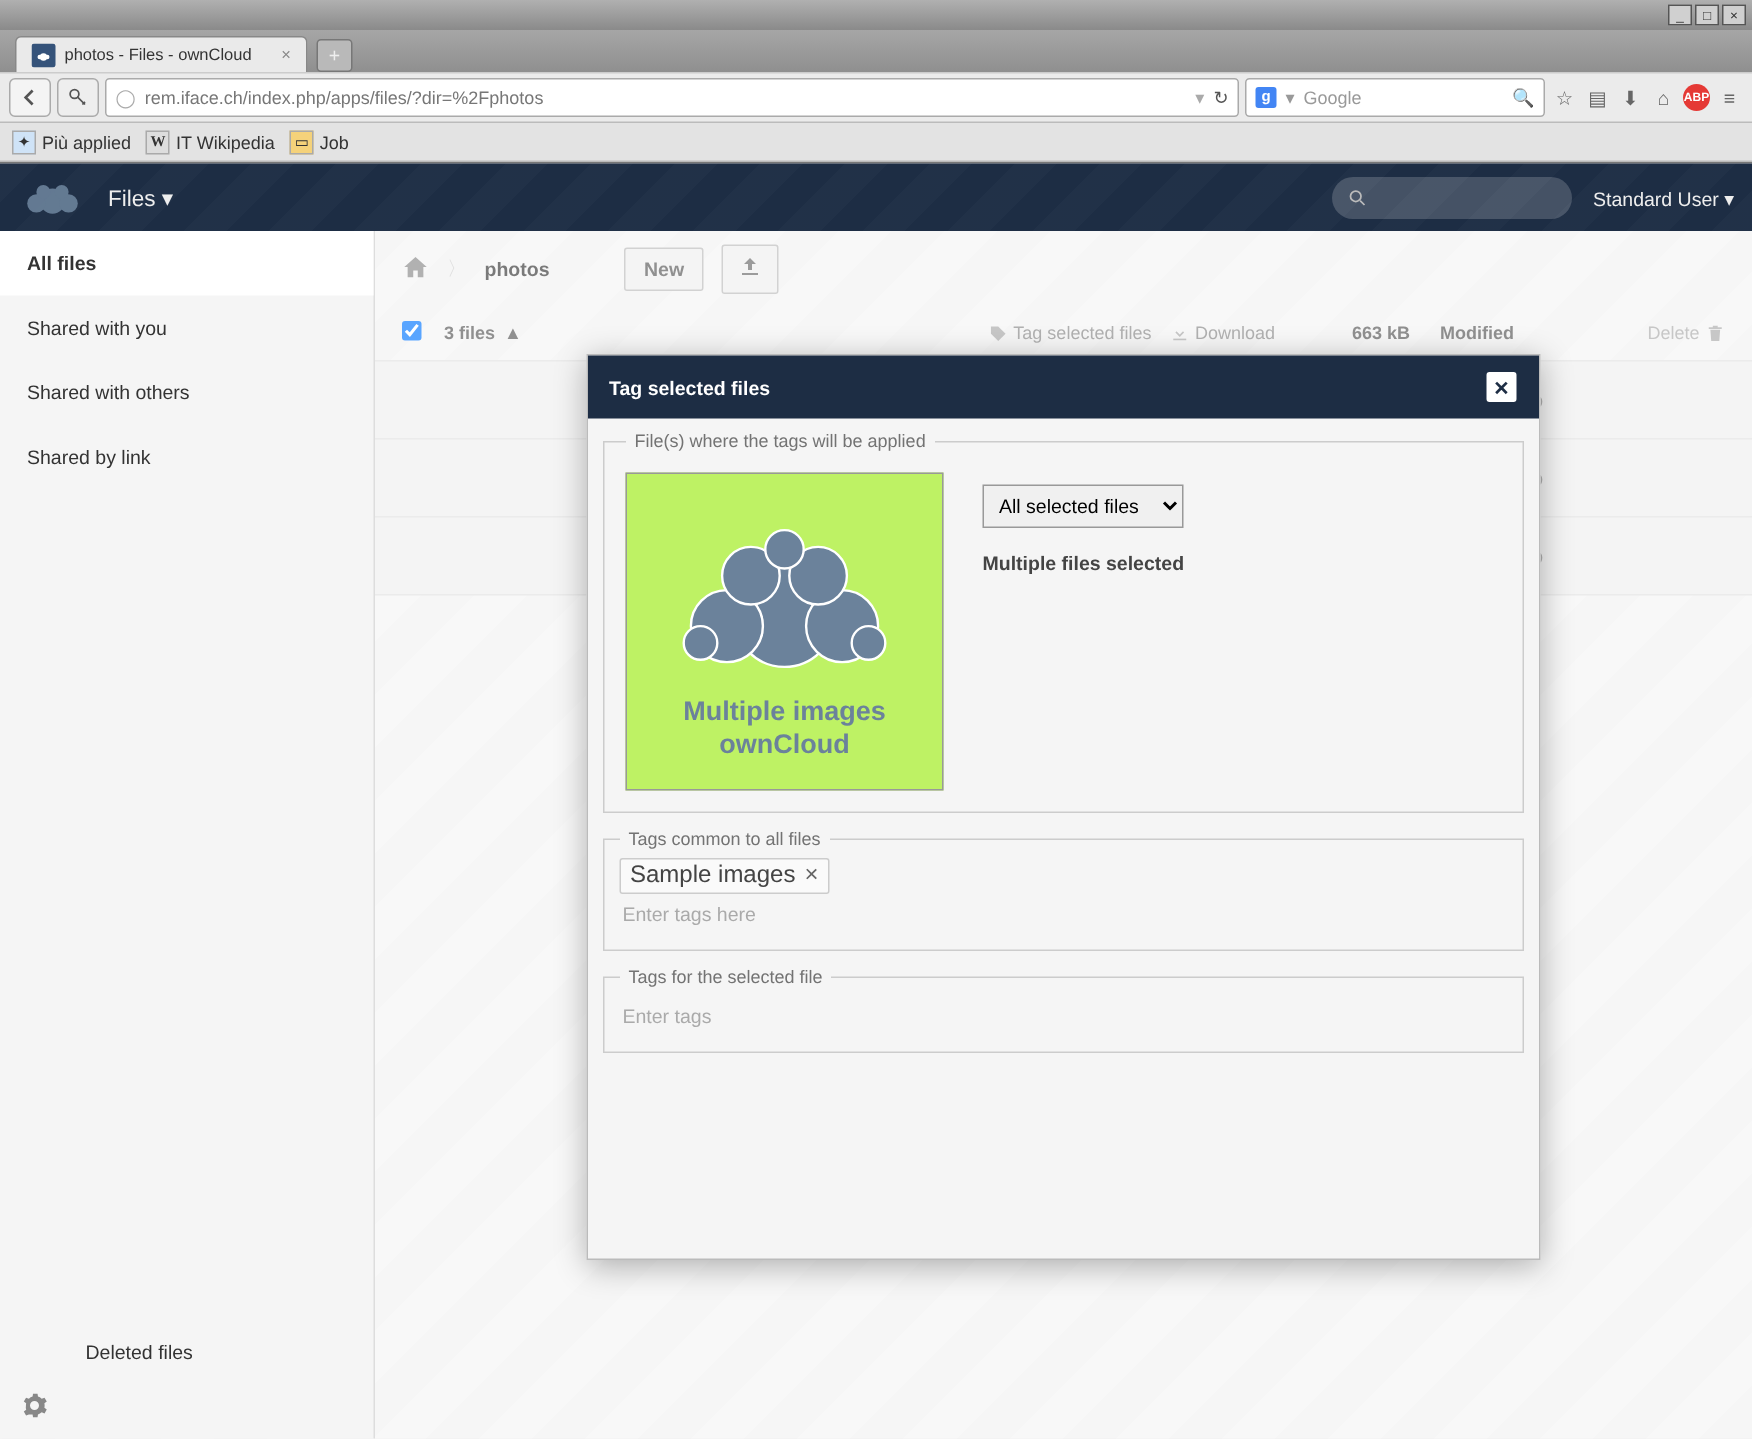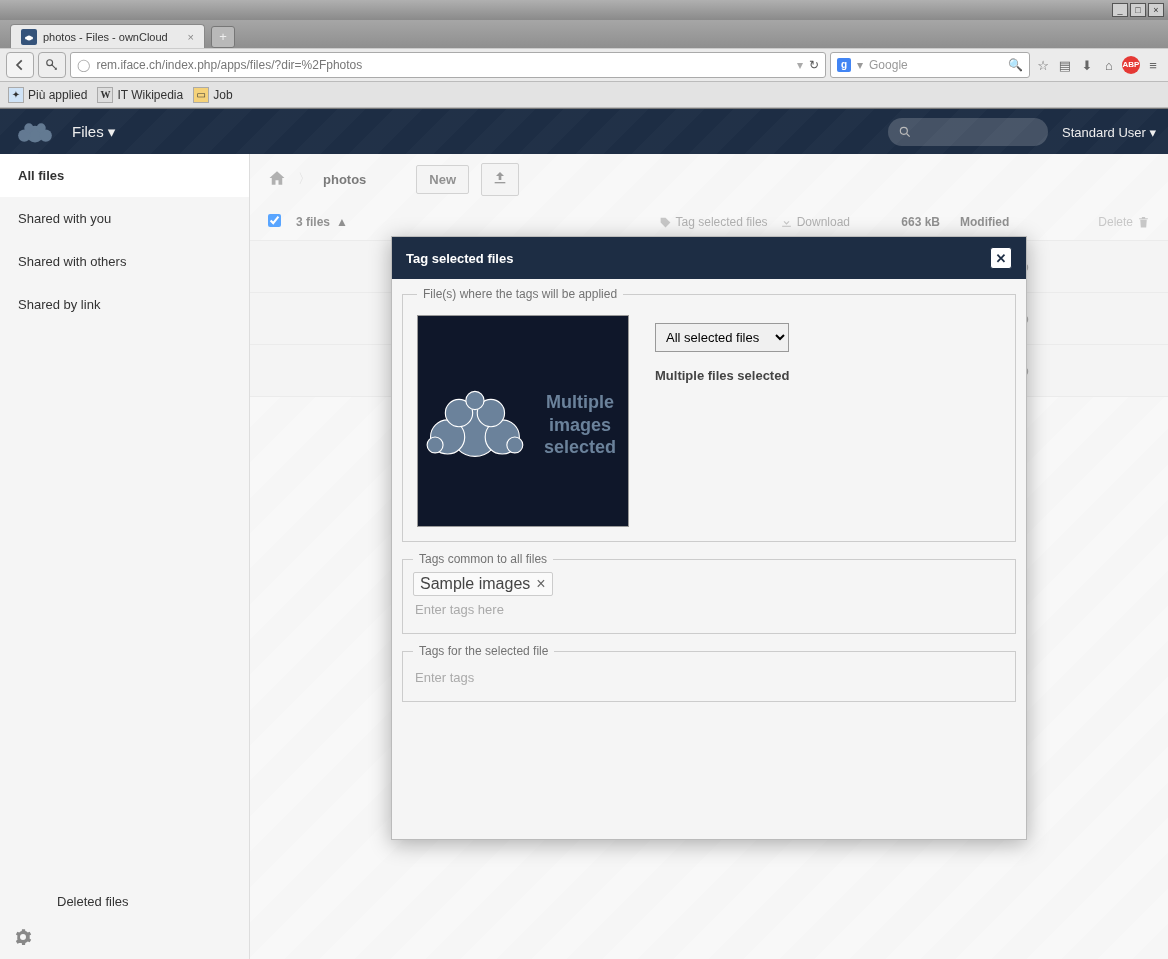--- a/index.html
+++ b/index.html
@@ -269,22 +269,22 @@
     border: 1px solid #ccc;
     padding: 14px;
     margin-bottom: 10px;
   }
   legend { padding: 0 6px; color:#737373; font-size:12px; }
 
   .files-fieldset { display:flex; gap:26px; align-items:flex-start; }
   .thumb {
     width: 212px; height: 212px;
     border:1px solid #999;
-    background:#0f172a;
-    display:flex; flex-direction:row; align-items:center; justify-content:center;
+    background:#bef264;
+    display:flex; flex-direction:column; align-items:center; justify-content:center;
     text-align:center;
   }
   .thumb-label { font-size:18px; font-weight:bold; color:#6b829b; margin-top:8px; line-height:1.25; }
   .file-select-col { display:flex; flex-direction:column; gap:16px; padding-top:8px; }
   select.file-select {
     padding: 5px 6px;
     font-size:13px;
     border:1px solid #999;
     background:#f0f0f0;
   }
@@ -528,21 +528,21 @@
               <circle cx="52" cy="98" r="30" fill="#6b829b" stroke="#fff" stroke-width="2"></circle>
               <circle cx="148" cy="98" r="30" fill="#6b829b" stroke="#fff" stroke-width="2"></circle>
               <circle cx="72" cy="56" r="24" fill="#6b829b" stroke="#fff" stroke-width="2"></circle>
               <circle cx="128" cy="56" r="24" fill="#6b829b" stroke="#fff" stroke-width="2"></circle>
               <circle cx="30" cy="112" r="14" fill="#6b829b" stroke="#fff" stroke-width="2"></circle>
               <circle cx="170" cy="112" r="14" fill="#6b829b" stroke="#fff" stroke-width="2"></circle>
               <circle cx="100" cy="34" r="16" fill="#6b829b" stroke="#fff" stroke-width="2"></circle>
             </svg>
             <div class="thumb-label">
               <span>Multiple images</span><br>
-              <span>selected</span>
+              <span>ownCloud</span>
             </div>
           </div>
           <div class="file-select-col">
             <select class="file-select">
               <option>All selected files</option>
             </select>
             <span class="multi-label">Multiple files selected</span>
           </div>
         </fieldset>
 

